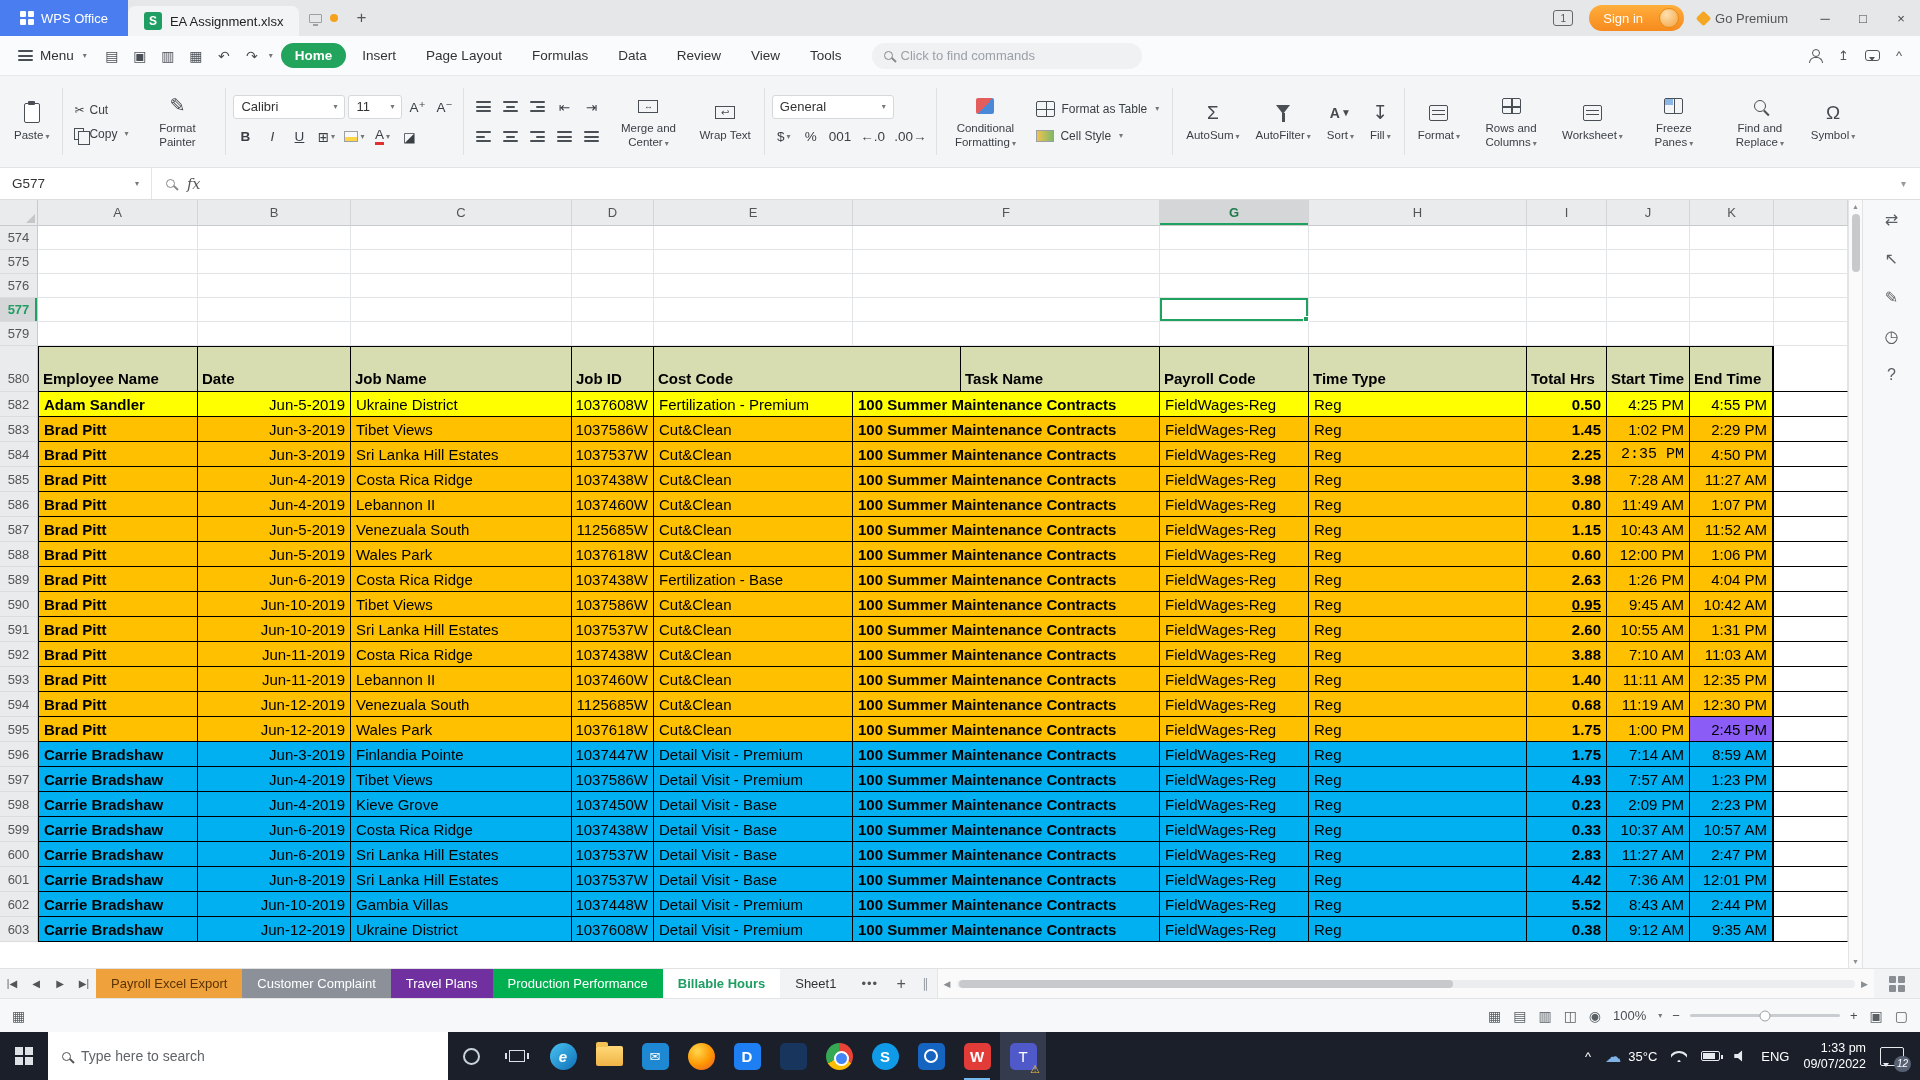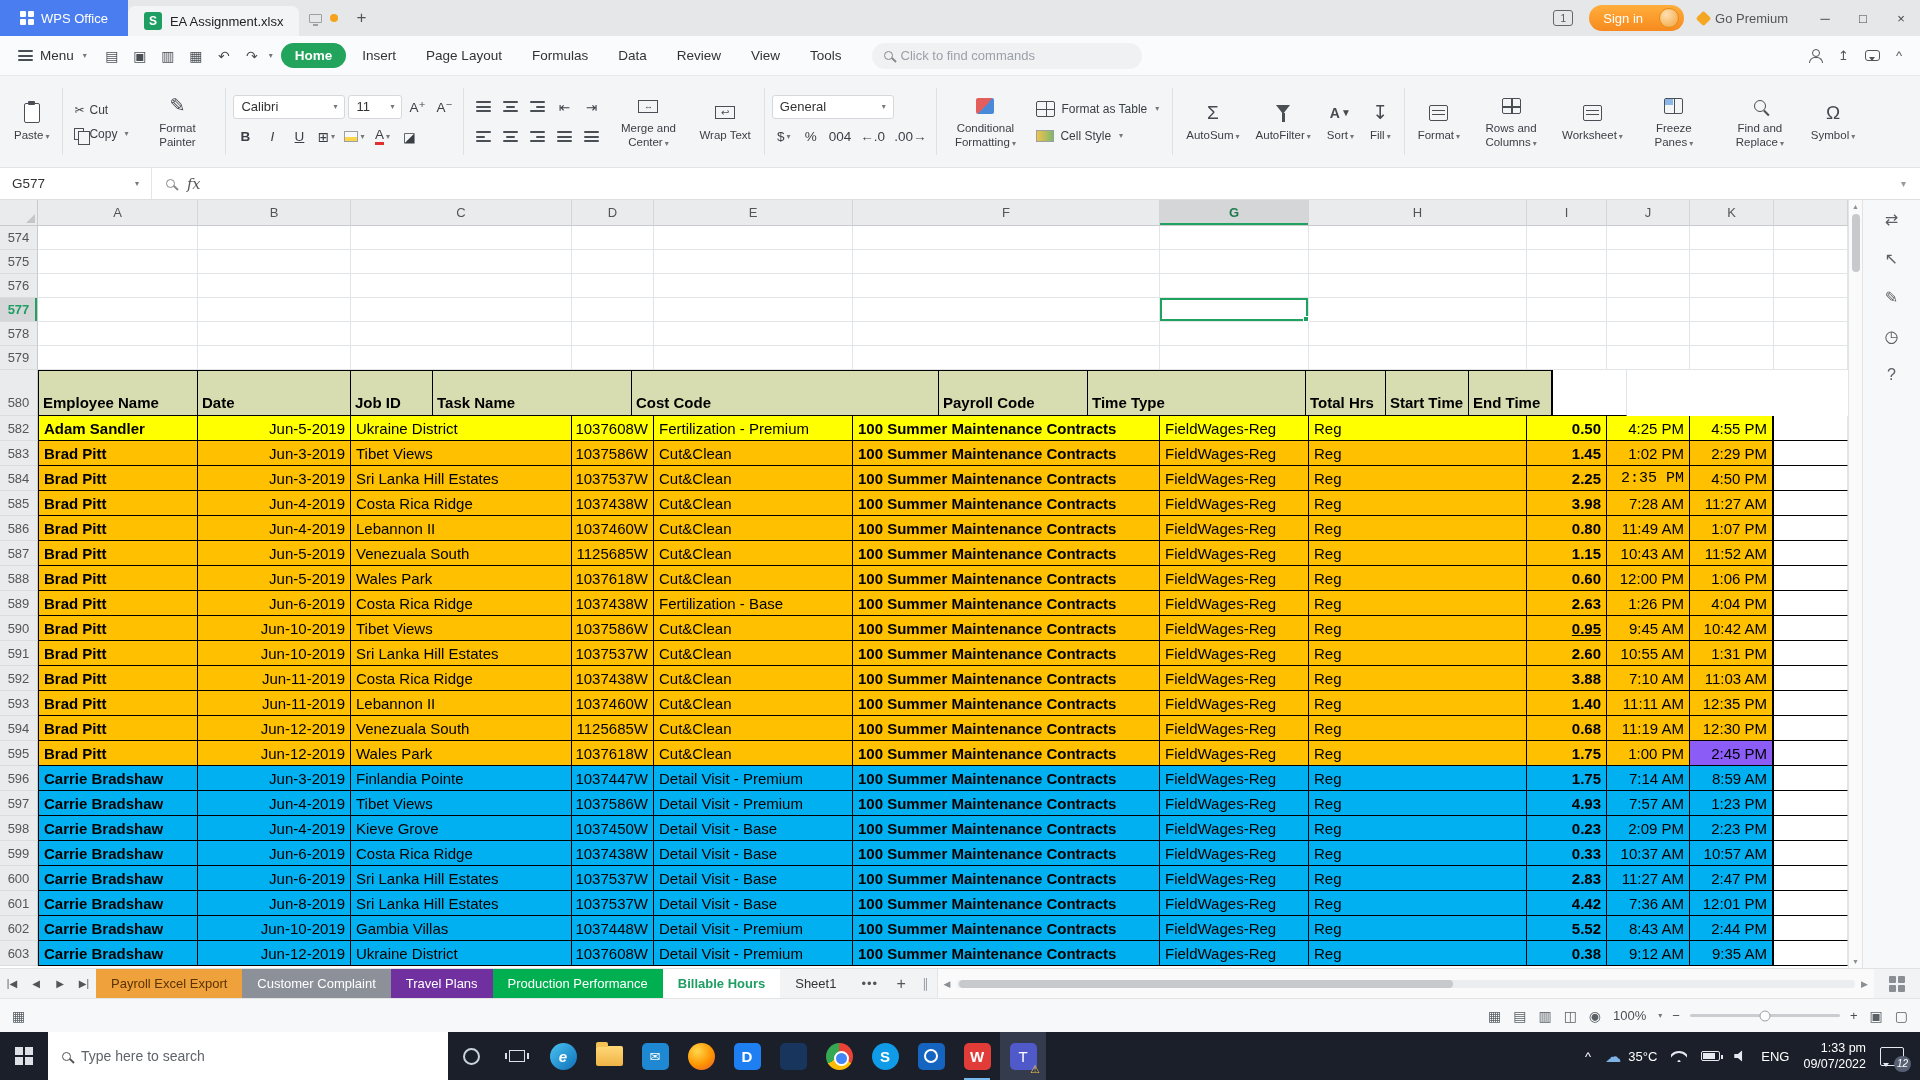--- a/index.html
+++ b/index.html
@@ -420,21 +420,21 @@
       <div class="combo numfmt">
         <span>General</span>
           <span class="caret">▾</span>
       </div>
       <div class="minirow">
         <div class="tbtn">
             <span>$</span>
             <span class="caret">▾</span>
           </div>
         <div class="tbtn">%</div>
-        <div class="tbtn">004</div>
+        <div class="tbtn">001</div>
         <div class="tbtn">←.0</div>
         <div class="tbtn">.00→</div>
       </div>
     </div>
     <div class="vdiv"></div>
     <div class="bigbtn">
       <span class="gi">
           <span class="cf-ic"></span>
         </span>
       <span><span>Conditional Formatting</span><span class="caret">▾</span></span>
@@ -597,56 +597,42 @@
             <div class="ecell w6 sel-cell">
               <span class="fill-handle"></span>
             </div>
             <div class="ecell w7"></div>
             <div class="ecell w8"></div>
             <div class="ecell w9"></div>
             <div class="ecell w10"></div>
             <div class="ecell w-stub"></div>
           </div>
           <div class="grow empty">
-            <div class="rn">578</div>
-            <div class="ecell w0"></div>
-            <div class="ecell w1"></div>
-            <div class="ecell w2"></div>
-            <div class="ecell w3"></div>
-            <div class="ecell w4"></div>
-            <div class="ecell w5"></div>
-            <div class="ecell w6"></div>
-            <div class="ecell w7"></div>
-            <div class="ecell w8"></div>
-            <div class="ecell w9"></div>
-            <div class="ecell w10"></div>
-            <div class="ecell w-stub"></div>
-          </div>
-          <div class="grow empty">
             <div class="rn">579</div>
             <div class="ecell w0"></div>
             <div class="ecell w1"></div>
             <div class="ecell w2"></div>
             <div class="ecell w3"></div>
             <div class="ecell w4"></div>
             <div class="ecell w5"></div>
             <div class="ecell w6"></div>
             <div class="ecell w7"></div>
             <div class="ecell w8"></div>
             <div class="ecell w9"></div>
             <div class="ecell w10"></div>
             <div class="ecell w-stub"></div>
           </div>
           <div class="grow hdrrow">
             <div class="rn rn-hdr">580</div>
             <div class="hcell w0 first">Employee Name</div>
             <div class="hcell w1">Date</div>
+            <div class="hcell w2">Job Name</div>
             <div class="hcell w3">Job ID</div>
+            <div class="hcell w5">Cost Code</div>
             <div class="hcell w4">Task Name</div>
-            <div class="hcell w5">Cost Code</div>
             <div class="hcell w6">Payroll Code</div>
             <div class="hcell w7">Time Type</div>
             <div class="hcell w8">Total Hrs</div>
             <div class="hcell w9">Start Time</div>
             <div class="hcell w10">End Time</div>
             <div class="hstub w-stub"></div>
           </div>
           <div class="grow datarow">
             <div class="rn">582</div>
             <div class="dcell w0 al b first" style="background: rgb(255, 255, 0);">Adam Sandler</div>

